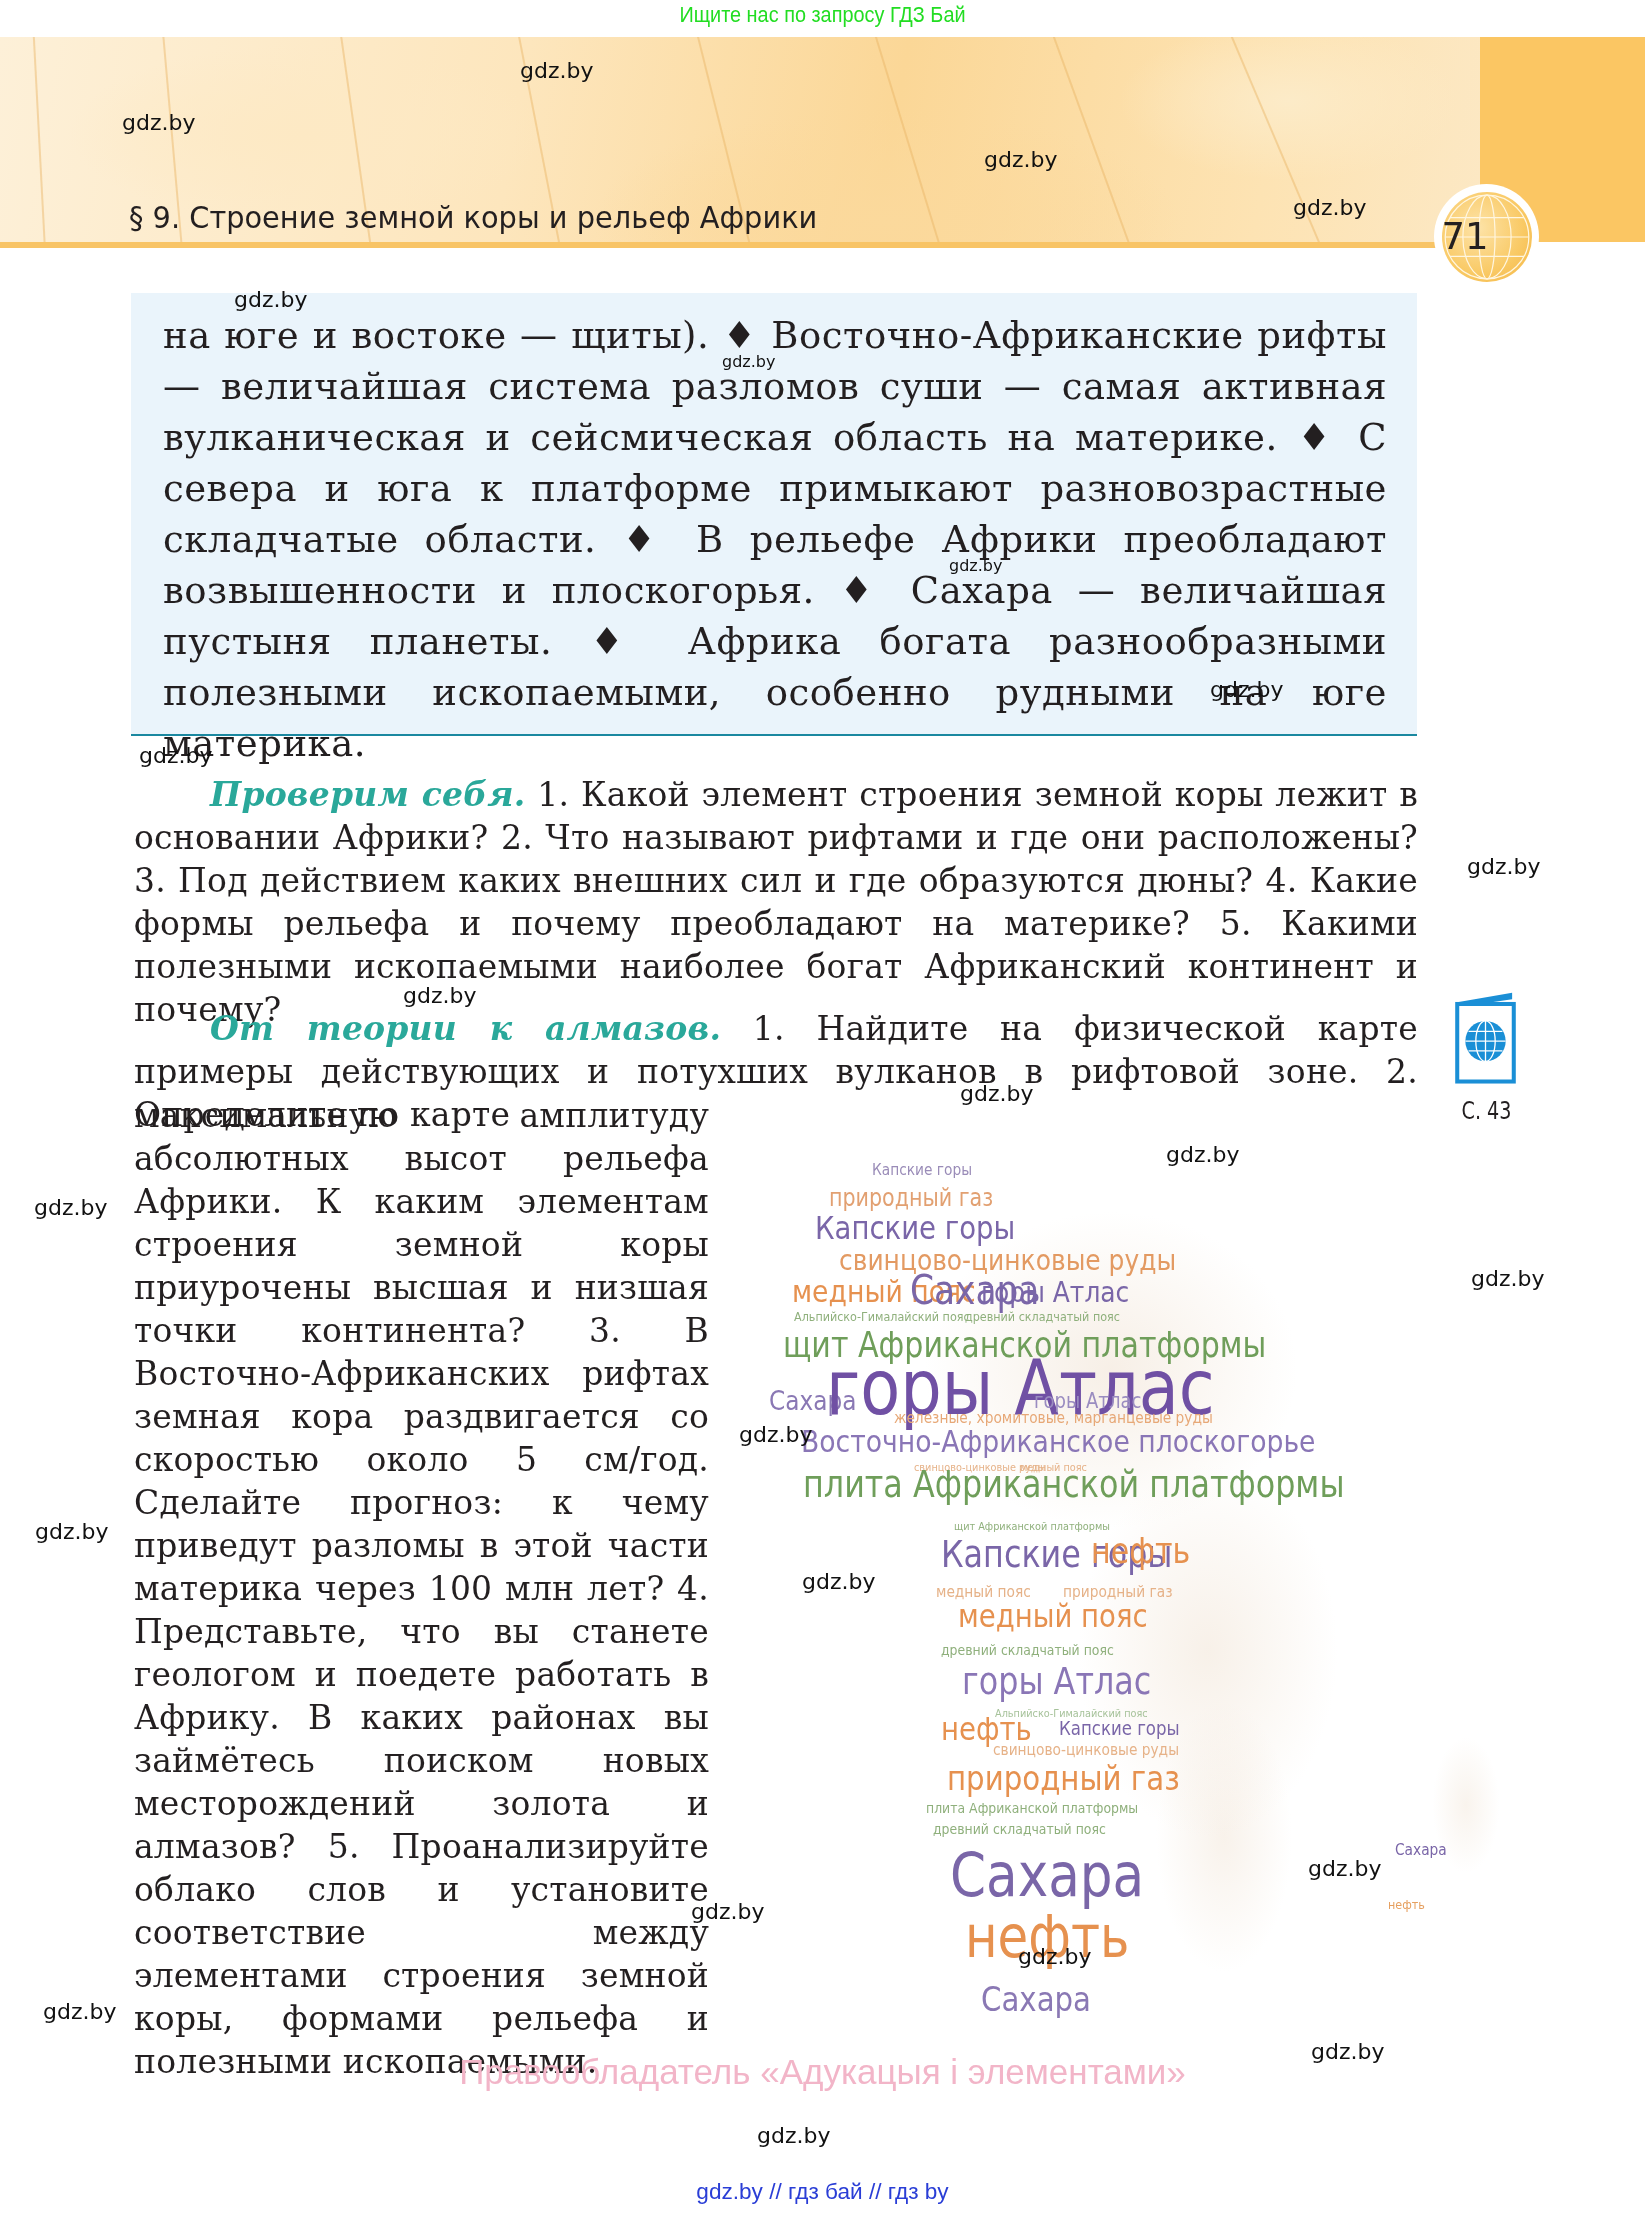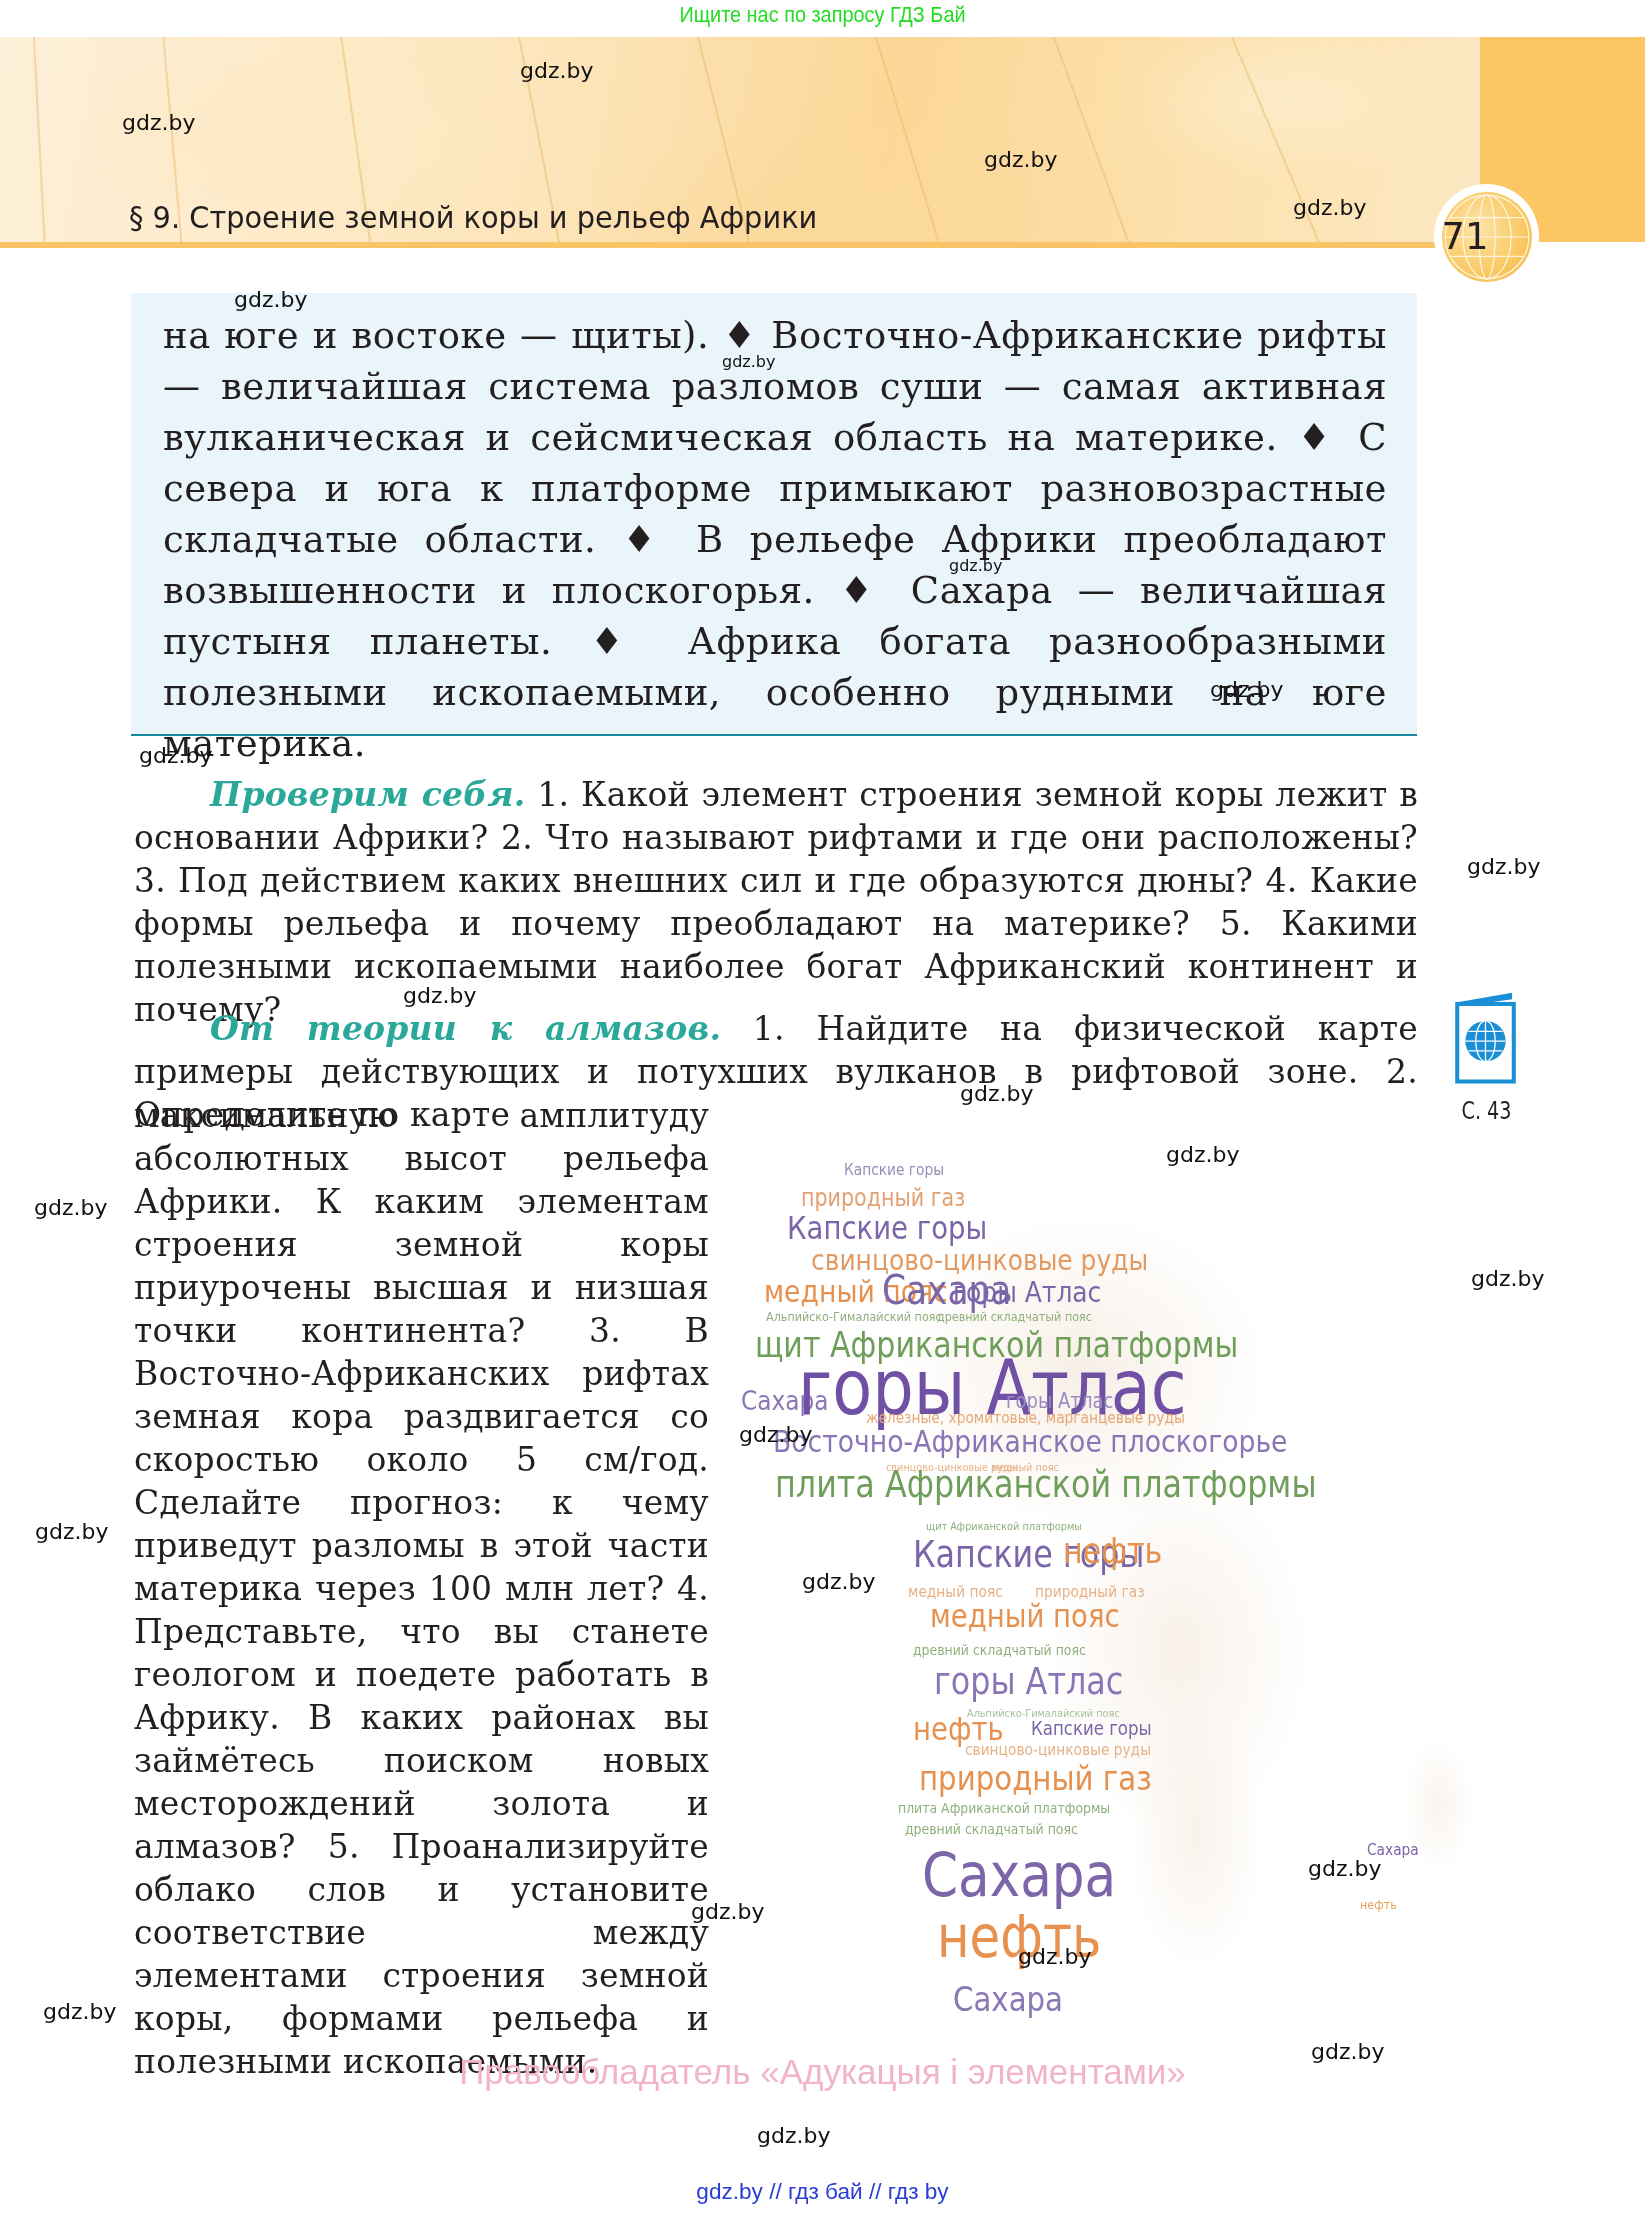--- a/index.html
+++ b/index.html
@@ -71,21 +71,21 @@
   .practice-cont { left: 134px; top: 1094px; width: 575px; }
   .atlas-icon {
     left: 1454px; top: 991px; width: 63px; height: 93px;
   }
   .atlas-caption {
     left: 1434px; top: 1097px; width: 105px; text-align: center;
     font-family: "DejaVu Sans", sans-serif; font-size: 24px; color: #231f20;
     transform: scaleX(0.8);
   }
   .cloud {
-    left: 729px; top: 1128px; width: 757px; height: 870px;
+    left: 757px; top: 1128px; width: 757px; height: 870px;
   }
   .cloud-bg {
     position: absolute; left: 0; top: 0; width: 100%; height: 100%;
     background:
       radial-gradient(ellipse 266px 226px at 354px 242px, rgba(240,226,210,0.55) 0%, rgba(255,255,255,0) 70%),
       radial-gradient(ellipse 185px 266px at 451px 523px, rgba(240,226,210,0.5) 0%, rgba(255,255,255,0) 70%),
       radial-gradient(ellipse 97px 193px at 467px 709px, rgba(240,226,210,0.45) 0%, rgba(255,255,255,0) 70%),
       radial-gradient(ellipse 48px 97px at 709px 677px, rgba(240,226,210,0.4) 0%, rgba(255,255,255,0) 70%);
   }
   .cw {

